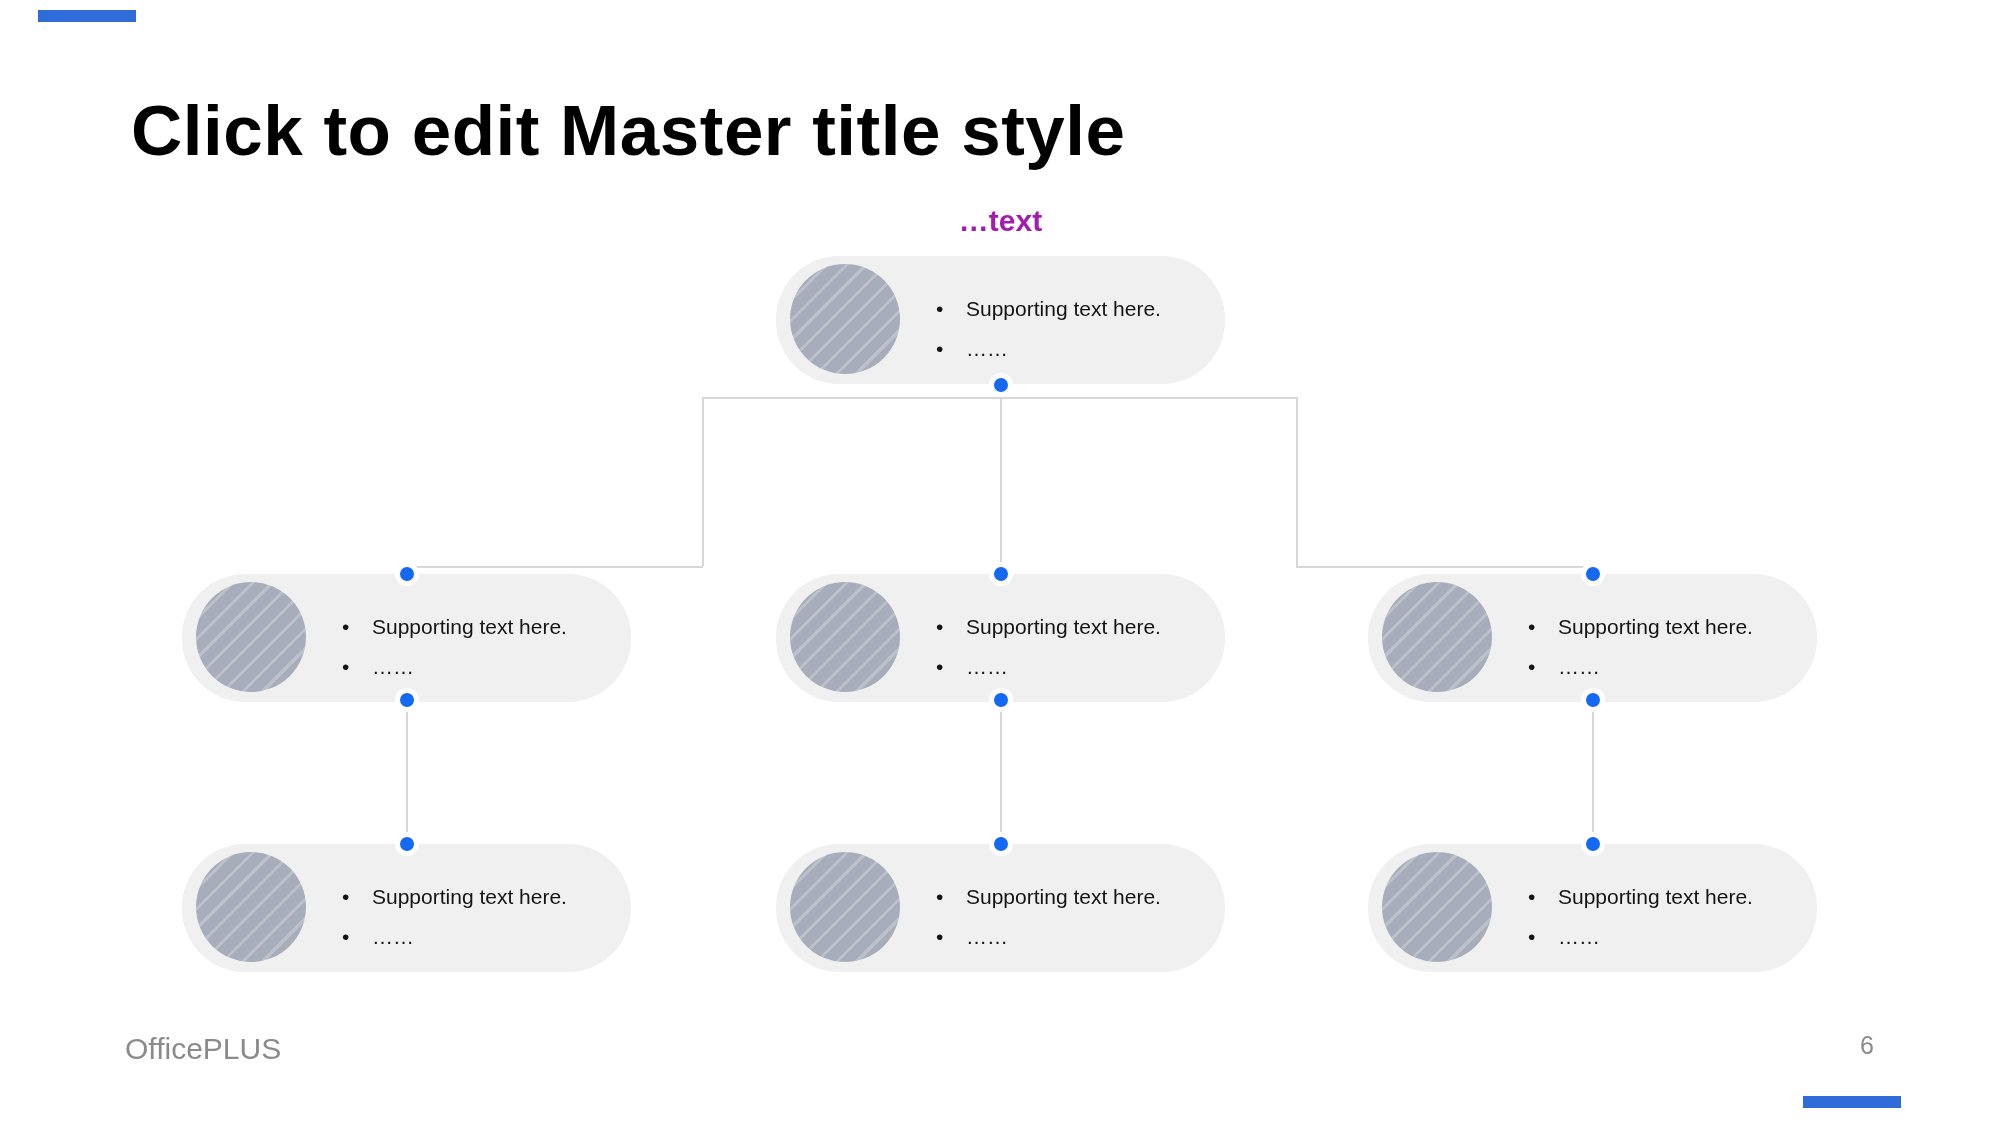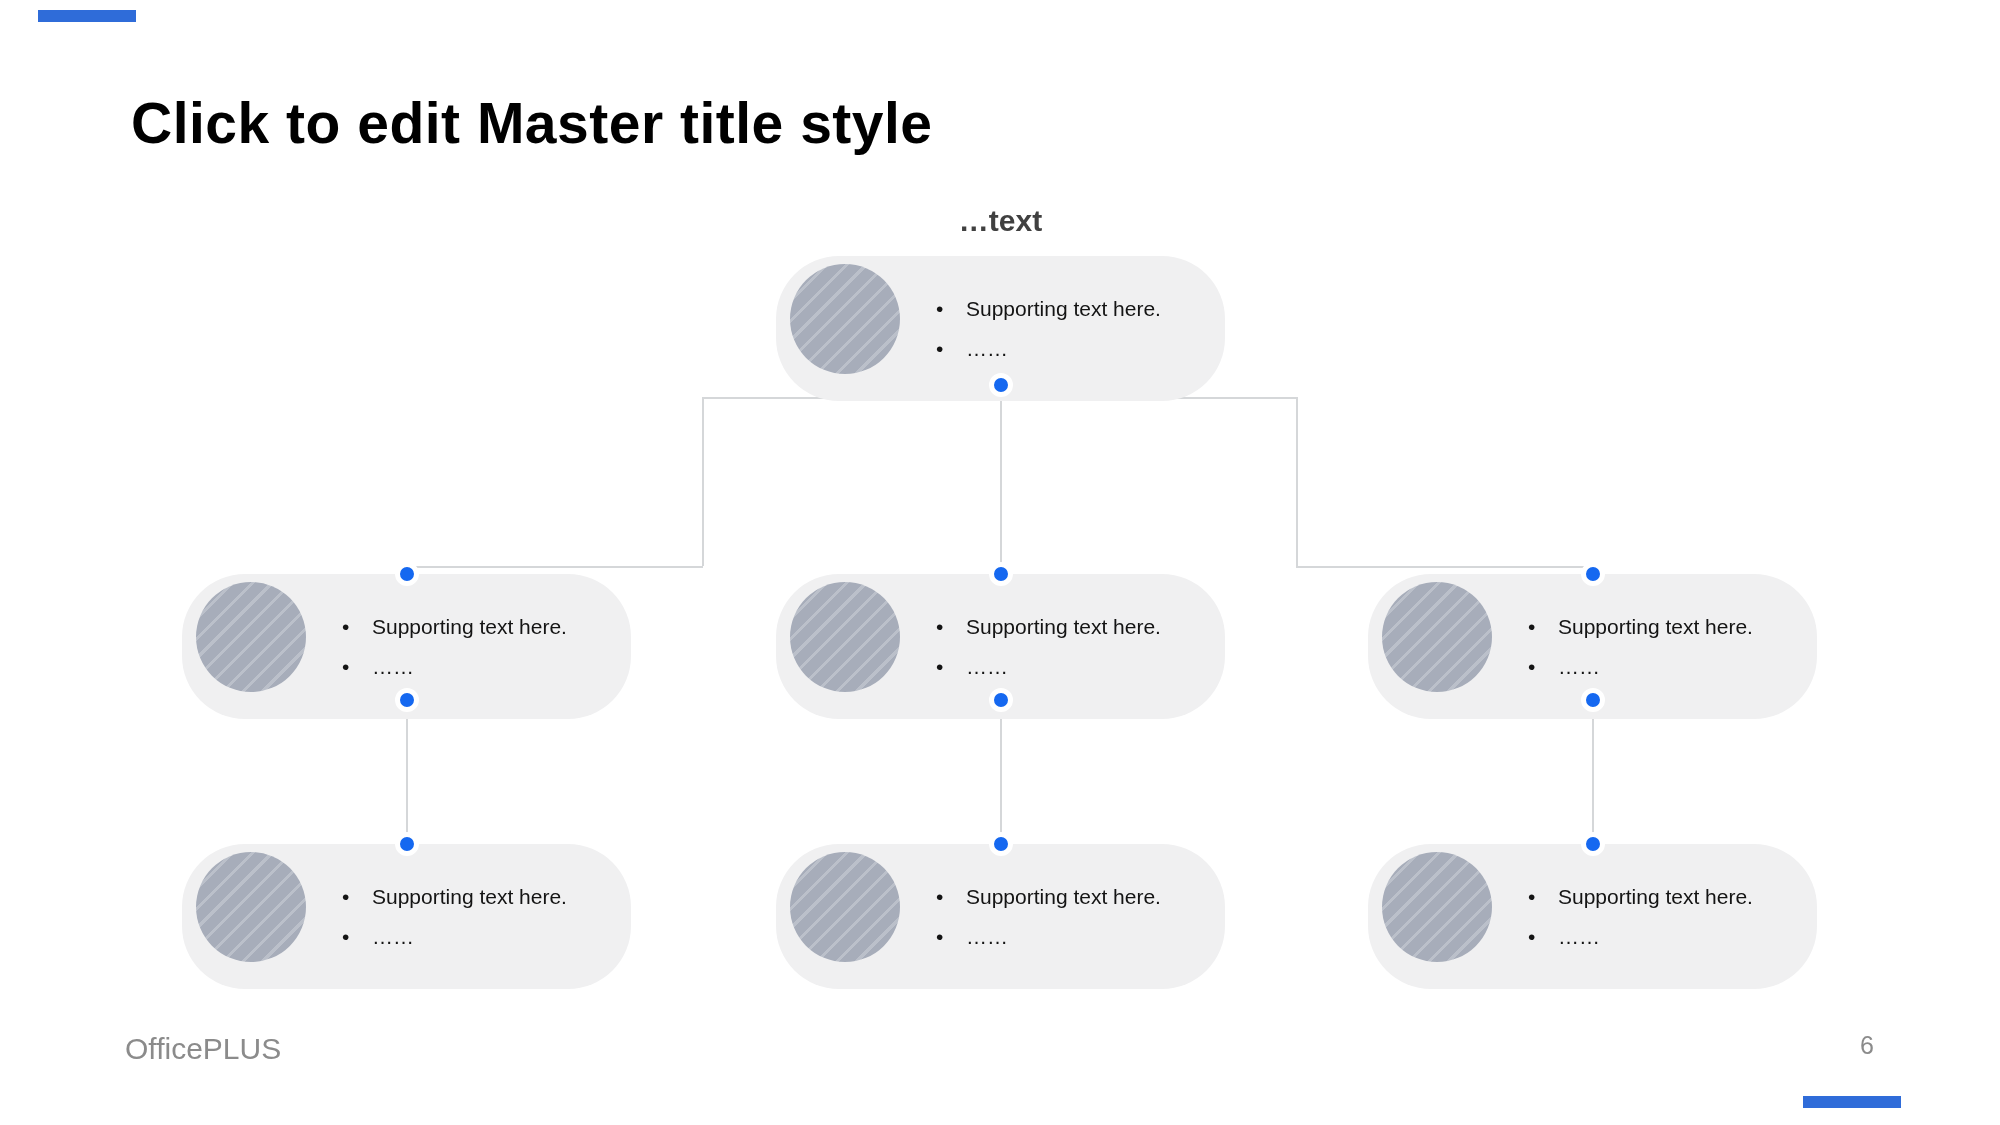--- a/index.html
+++ b/index.html
@@ -20,46 +20,46 @@
     background: #2F6CD9;
   }
   .corner-bar.tl { left: 38px;  top: 10px; }
   .corner-bar.br { left: 1803px; top: 1096px; }
 
   
   .slide-title {
     position: absolute;
     left: 131px;
     top: 95px;
-    font-size: 57px;
+    font-size: 71px;
     line-height: 1;
     font-weight: 700;
     color: #000000;
     letter-spacing: 0.5px;
     white-space: nowrap;
   }
 
   
   .diagram-label {
     position: absolute;
     left: 776px;
     top: 206px;
     width: 449px;
     text-align: center;
     font-size: 30px;
     line-height: 1;
     font-weight: 700;
-    color: #404040;
+    color: #a21caf;
   }
 
   
   .node {
     position: absolute;
     width: 449px;
-    height: 145px;
+    height: 128px;
     background: #F0F0F1;
     border-radius: 63px;
     z-index: 2;
   }
   .avatar {
     position: absolute;
     left: 14px;
     top: 8px;
     width: 110px;
     height: 110px;

